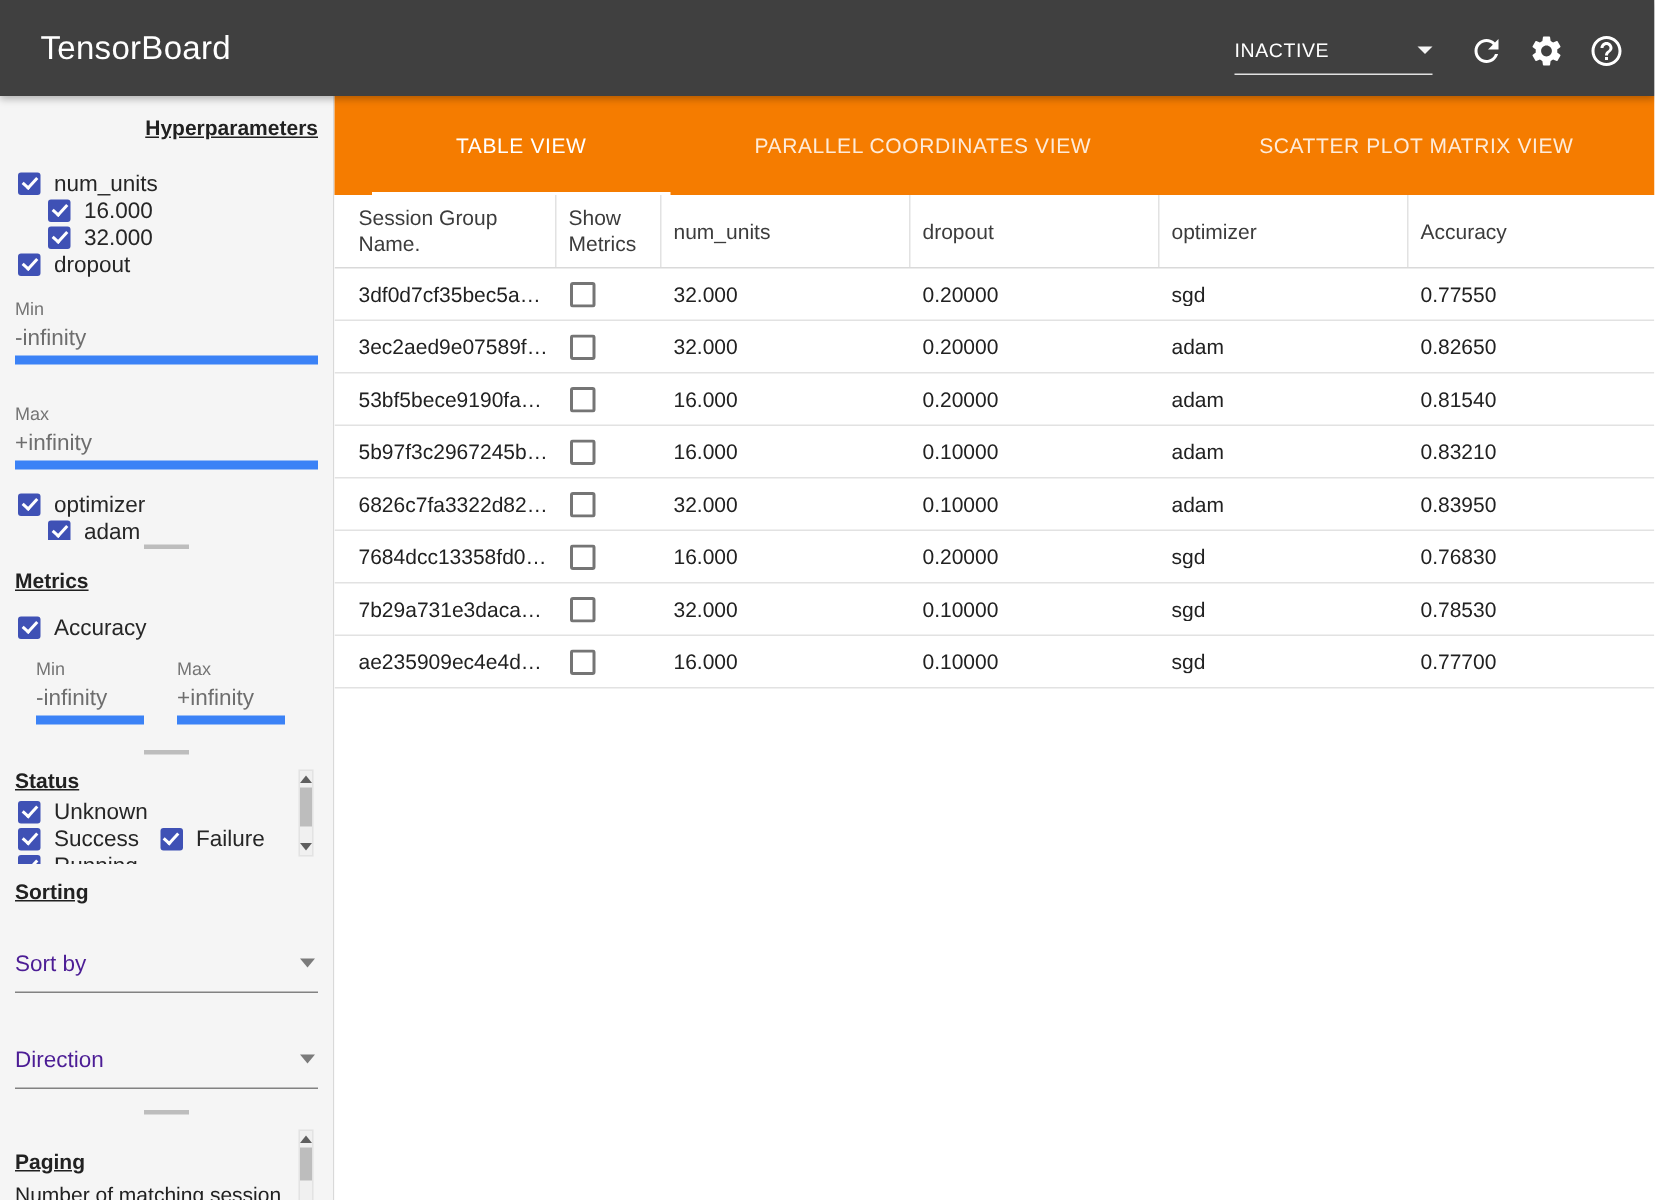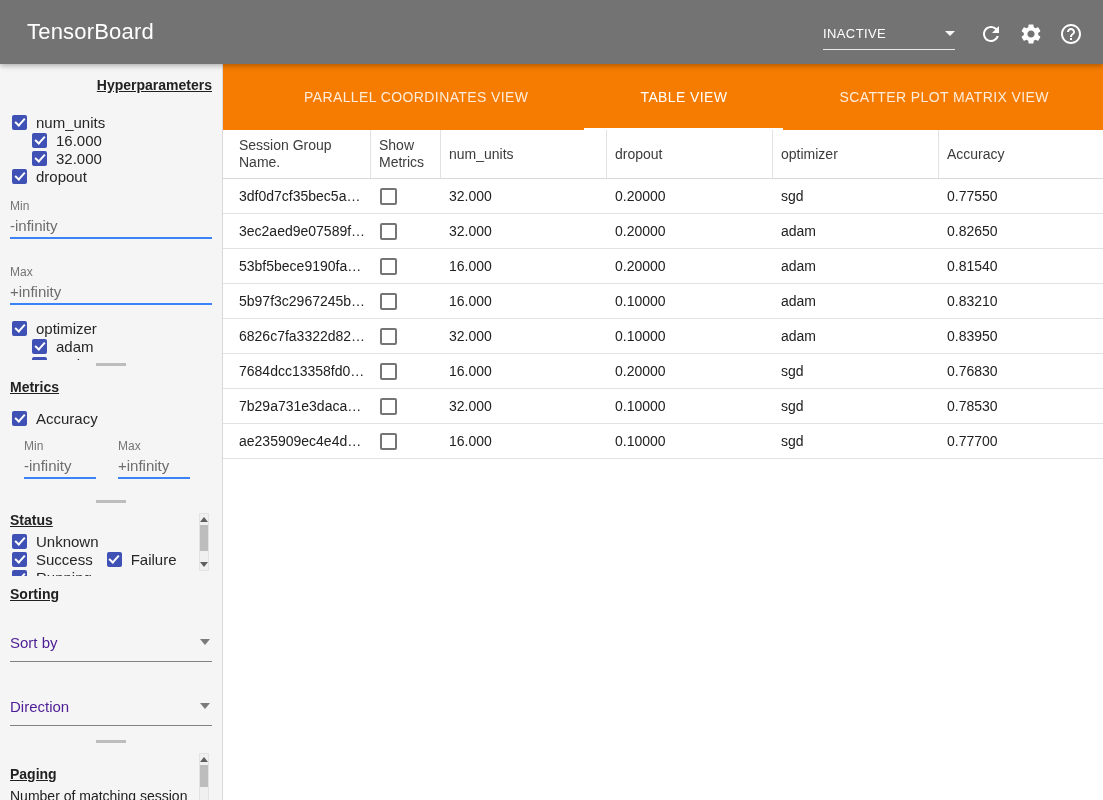--- a/index.html
+++ b/index.html
@@ -1,21 +1,21 @@
 <!DOCTYPE html>
 <html><head>
 <meta charset="utf-8">
 <style>
 * { box-sizing:border-box; margin:0; padding:0; }
 html,body { width:1103px; height:800px; }
 body { font-family:"Liberation Sans",sans-serif; overflow:hidden; background:#fff; }
 .app { width:1103px; height:800px; display:flex; flex-direction:column; }
 
 
-.header { flex:none; height:64px; background:#737373; color:#fff; display:flex; align-items:stretch; position:relative; box-shadow:0 2px 5px rgba(0,0,0,0.28); z-index:10; }
+.header { flex:none; height:64px; background:#404040; color:#fff; display:flex; align-items:stretch; position:relative; box-shadow:0 2px 5px rgba(0,0,0,0.28); z-index:10; }
 .logo { align-self:center; margin-left:27px; font-size:22px; letter-spacing:0.2px; }
 .nav { display:flex; margin-left:34px; }
 .nav-tab { display:flex; align-items:center; padding:0 22px; font-size:14px; letter-spacing:0.4px; color:rgba(255,255,255,0.8); cursor:pointer; border-bottom:2px solid transparent; }
 .nav-tab.active { color:#fff; border-bottom-color:#fff; }
 .header-right { position:absolute; right:12px; top:0; height:68px; display:flex; align-items:center; }
 .run-select { width:132px; height:32px; margin-right:16px; border-bottom:1px solid rgba(255,255,255,0.85); display:flex; align-items:center; justify-content:space-between; font-size:13px; letter-spacing:0.4px; cursor:pointer; }
 .caret { width:0; height:0; border-left:5px solid transparent; border-right:5px solid transparent; border-top:5px solid rgba(255,255,255,0.95); }
 .icon-btn { width:40px; height:40px; display:flex; align-items:center; justify-content:center; cursor:pointer; }
 .icon-btn svg { width:24px; height:24px; fill:#fff; }
 
@@ -43,21 +43,21 @@
 .cb-row { display:flex; align-items:center; height:18px; cursor:pointer; }
 .cb-row.child { margin-left:20px; }
 .cb-row.mt14 { margin-top:14px; }
 .cb { flex:none; width:15px; height:15px; margin-left:2px; background:#3f51b5; border-radius:2px; position:relative; }
 .cb::after { content:""; position:absolute; left:4.5px; top:1px; width:4px; height:8px; border:solid #fff; border-width:0 2px 2px 0; transform:rotate(42deg); }
 .cb-label { margin-left:9px; font-size:15px; color:#262626; white-space:nowrap; }
 
 .field-label { font-size:12px; color:#757575; }
 .fl-top { margin-top:14px; }
 .fl-gap { margin-top:26px; }
-.field { font-size:15px; color:#6e6e6e; border-bottom:2px solid #3b82f6; padding:4px 0 3px; cursor:text; }
+.field { font-size:15px; color:#6e6e6e; border-bottom:6px solid #3b82f6; padding:4px 0 3px; cursor:text; }
 
 .minmax { display:flex; margin:12px 0 0 14px; }
 .mm { width:72px; margin-right:22px; }
 
 .status-items { margin-top:4px; width:188px; display:flex; flex-wrap:wrap; }
 .status-item { margin-right:12px; }
 
 .dropdown { margin-top:32px; display:flex; align-items:flex-start; justify-content:space-between; border-bottom:1px solid #828282; padding-bottom:10px; cursor:pointer; }
 .dropdown.second { margin-top:36px; }
 .dd-text { font-size:15px; color:#4c1d95; }
@@ -239,22 +239,22 @@
           <div class="sb-thumb"></div>
           <div class="sb-spacer"></div>
         </div>
       </div>
 
     </div>
 
     <div class="main">
 
       <div class="view-tabs">
+        <div class="view-tab active">TABLE VIEW</div>
         <div class="view-tab">PARALLEL COORDINATES VIEW</div>
-        <div class="view-tab active">TABLE VIEW</div>
         <div class="view-tab">SCATTER PLOT MATRIX VIEW</div>
       </div>
 
       <div class="table">
         <div class="thead">
           <div class="th col-name">Session Group Name.</div>
           <div class="th col-show">Show Metrics</div>
           <div class="th col-val">num_units</div>
           <div class="th col-val">dropout</div>
           <div class="th col-val">optimizer</div>

